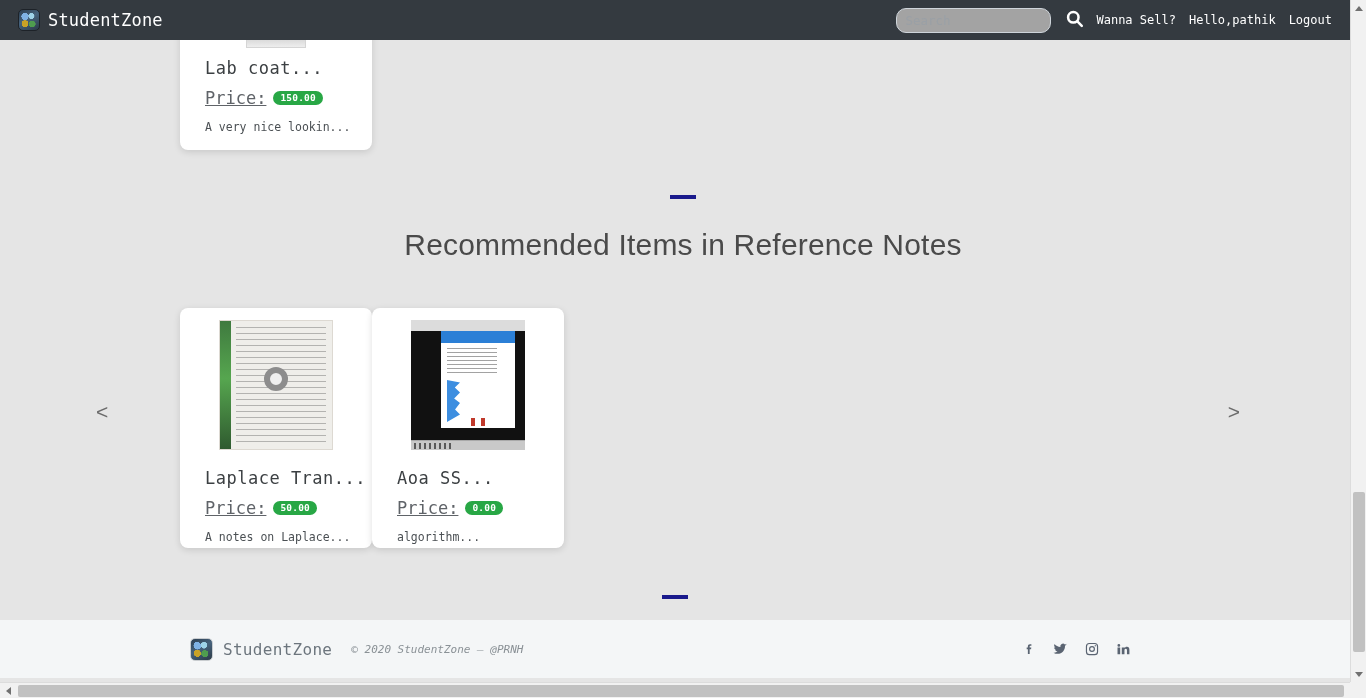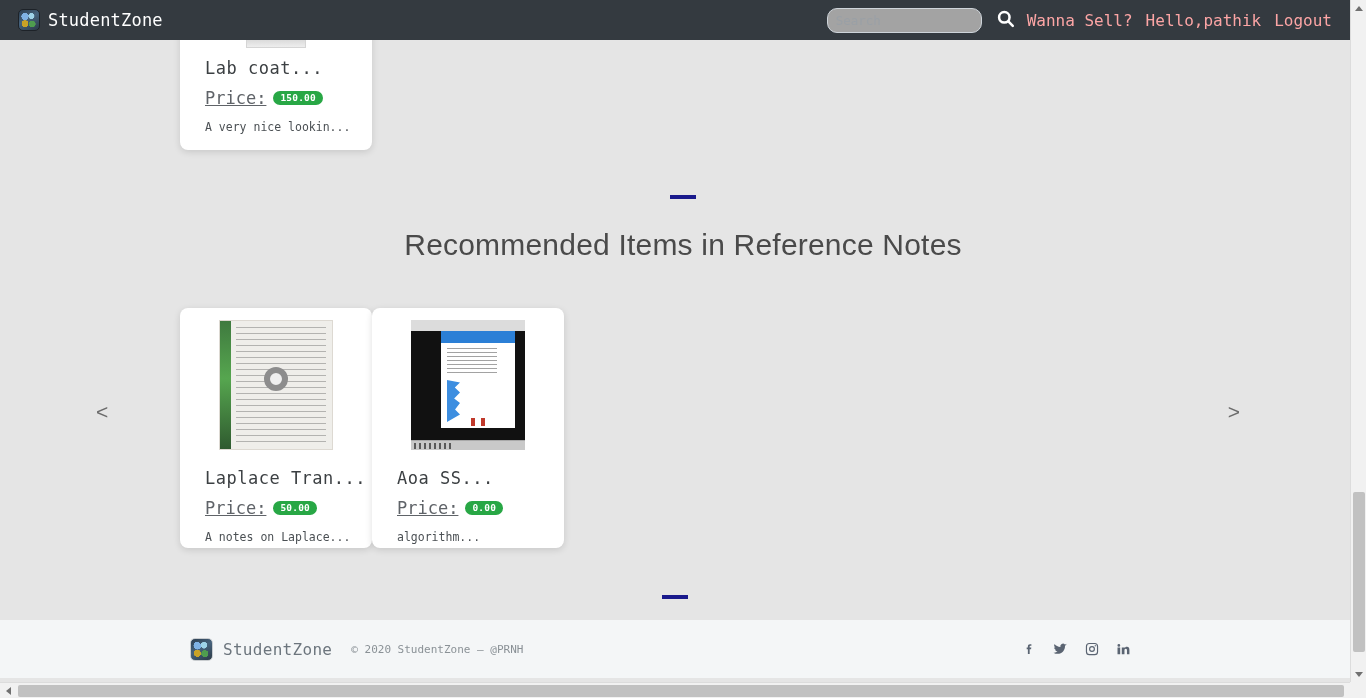--- a/index.html
+++ b/index.html
@@ -93,21 +93,21 @@
     cursor: pointer;
     display: flex;
     align-items: center;
   }
   .nav-right-links {
     display: flex;
     align-items: center;
     gap: 13px;
     margin-right: 4px;
   }
-  .nav-right-links .nav-link { color: #fca5a5; font-size: 16px; }
+  .nav-right-links .nav-link { color: #ffffff; font-size: 12px; }
 
   
   .top-card {
     position: absolute;
     left: 180px;
     top: -72px;
     width: 192px;
     height: 222px;
     background: #ffffff;
     border-radius: 8px;
@@ -342,20 +342,21 @@
   .footer-name {
     font-size: 16px;
     color: #6c757d;
     letter-spacing: 0.3px;
   }
   .footer-copy {
     font-size: 11px;
     color: #8a9196;
     margin-left: 9px;
     white-space: nowrap;
+    font-style: italic;
   }
   .footer-social {
     margin-left: auto;
     display: flex;
     align-items: center;
     gap: 17px;
     padding-right: 190px;
   }
   .social-icon {
     color: #5a6472;

